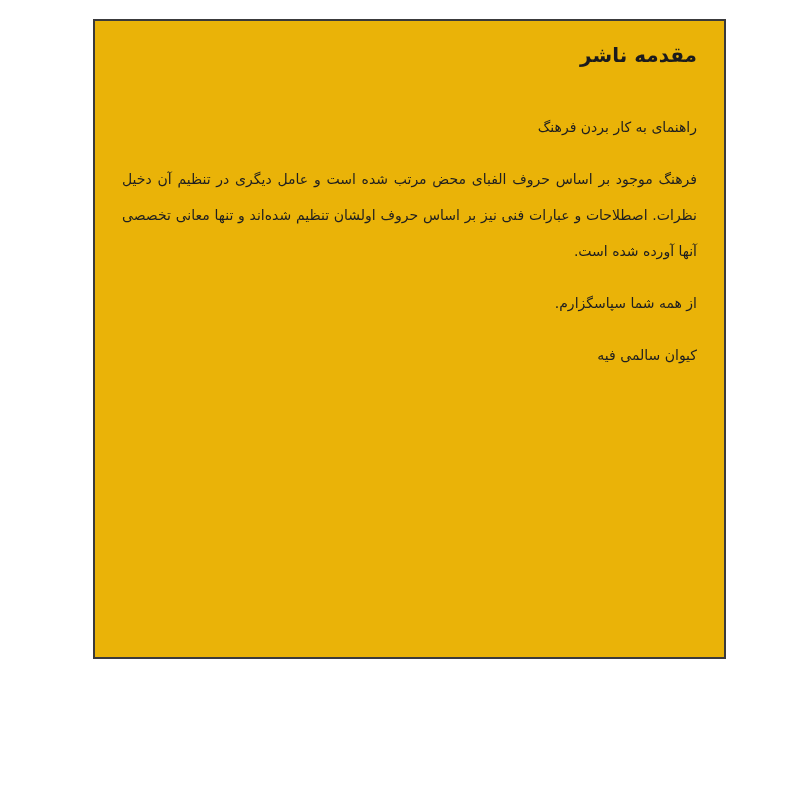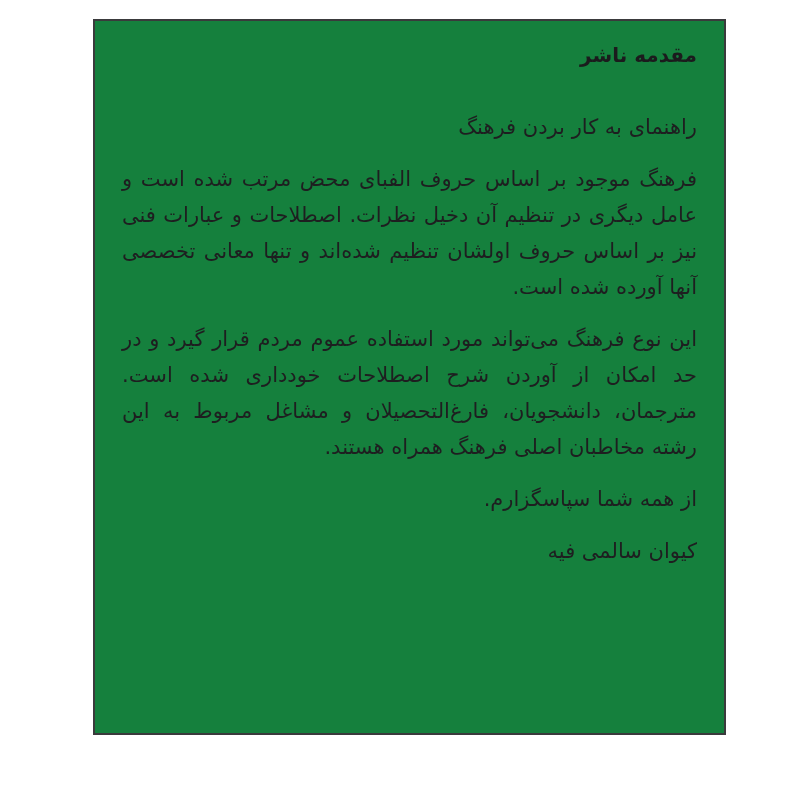--- a/index.html
+++ b/index.html
@@ -13,24 +13,24 @@
     height: 800px;
     overflow: hidden;
     font-family: "DejaVu Sans", "Liberation Sans", sans-serif;
   }
 
   .page {
     position: absolute;
     left: 93px;
     top: 19px;
     width: 633px;
-    height: 716px;
+    height: 640px;
     box-sizing: border-box;
     border: 2px solid #3a3a3c;
-    background: #15803d;
+    background: #eab308;
   }
 
   .page-inner {
     position: absolute;
     left: 27px;
     top: 0;
     width: 575px;
     height: 100%;
     direction: rtl;
     text-align: justify;
@@ -47,21 +47,21 @@
     padding-top: 22px;
     letter-spacing: 0.2px;
   }
 
   .body-block {
     margin-top: 42px;
   }
 
   .para {
     margin: 0 0 16px 0;
-    font-size: 21px;
+    font-size: 14px;
     line-height: 36px;
     color: #1e1e20;
     text-align: justify;
     text-justify: inter-word;
     direction: rtl;
   }
 
   .para:last-child {
     margin-bottom: 0;
   }
@@ -88,21 +88,20 @@
   <div class="page-inner">
 
     <h1 class="doc-title">مقدمه ناشر</h1>
 
     <div class="body-block">
 
       <p class="para lead">راهنمای به کار بردن فرهنگ</p>
 
       <p class="para">فرهنگ موجود بر اساس حروف الفبای محض مرتب شده است و عامل دیگری در تنظیم آن دخیل نظرات. اصطلاحات و عبارات فنی نیز بر اساس حروف اولشان تنظیم شده‌اند و تنها معانی تخصصی آنها آورده شده است.</p>
 
-      <p class="para">این نوع فرهنگ می‌تواند مورد استفاده عموم مردم قرار گیرد و در حد امکان از آوردن شرح اصطلاحات خودداری شده است. مترجمان، دانشجویان، فارغ‌التحصیلان و مشاغل مربوط به این رشته مخاطبان اصلی فرهنگ همراه هستند.</p>
 
 
 
 
       <p class="para short thanks">از همه شما سپاسگزارم.</p>
 
       <p class="para signature">کیوان سالمی فیه</p>
 
     </div>
   </div>

